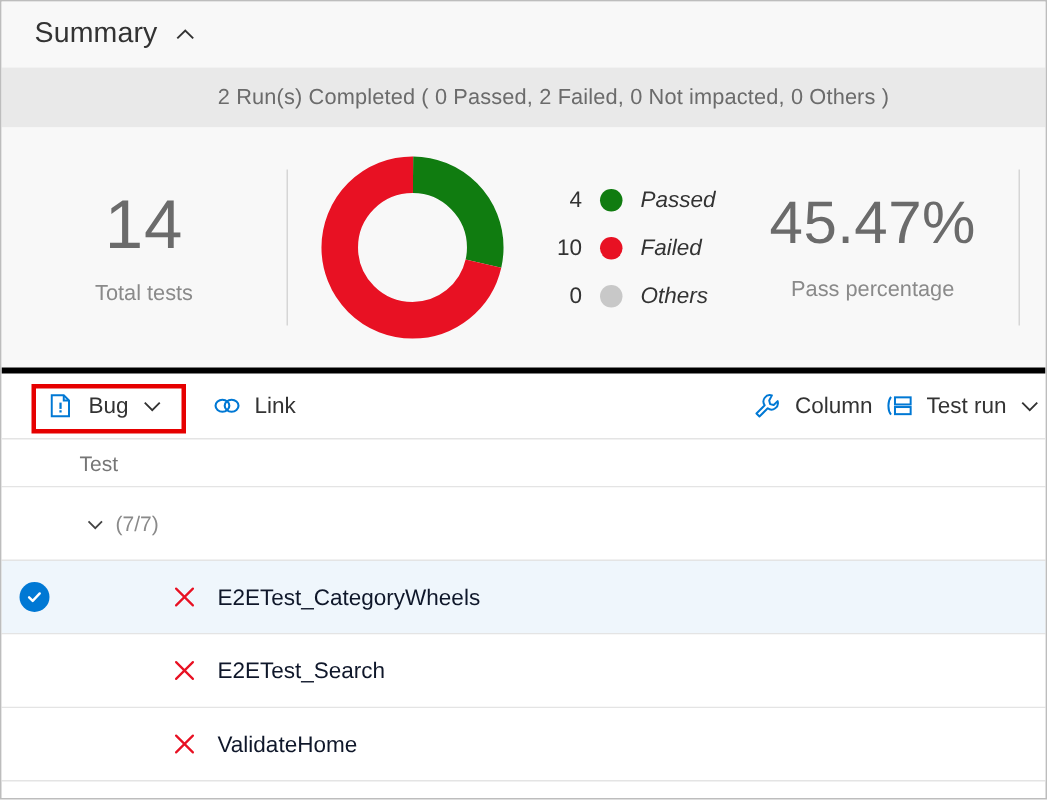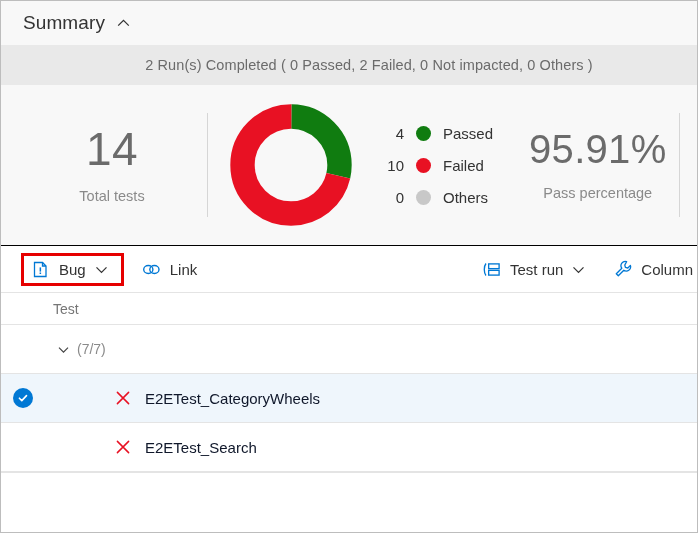--- a/index.html
+++ b/index.html
@@ -64,21 +64,20 @@
   }
 
   
   .metrics {
     height: 160px;
     background: #f8f8f8;
     display: flex;
     align-items: center;
     position: relative;
     box-sizing: border-box;
-    padding-left: 16px;
   }
   .metric-block {
     display: flex;
     flex-direction: column;
     align-items: center;
     justify-content: center;
   }
   .metric-total {
     width: 190px;
   }
@@ -130,20 +129,21 @@
   .legend-dot {
     width: 15px;
     height: 15px;
     border-radius: 50%;
     margin-right: 12px;
     flex: 0 0 auto;
   }
   .legend-label {
     font-size: 15px;
     color: #333333;
+    font-style: italic;
   }
 
   .metric-pct {
     margin-left: 36px;
   }
   .pct-value {
     font-size: 40px;
     color: #6b6b6b;
     font-weight: 400;
     line-height: 1;
@@ -157,21 +157,21 @@
     top: 28px;
     width: 1px;
     height: 104px;
     background: #d6d6d6;
   }
 
   
   .toolbar {
     height: 47px;
     background: #ffffff;
-    border-top: 1px solid #000000;
+    border-top: 4px solid #000000;
     display: flex;
     align-items: center;
     position: relative;
     box-sizing: border-box;
   }
   .tb-group-left { display: flex; align-items: center; margin-left: 26px; }
   .tb-group-right { display: flex; align-items: center; margin-left: auto; }
   .tb-item {
     display: flex;
     align-items: center;
@@ -329,21 +329,21 @@
         <span class="legend-label">Failed</span>
       </div>
       <div class="legend-row">
         <span class="legend-count">0</span>
         <span class="legend-dot" style="background:#c8c8c8"></span>
         <span class="legend-label">Others</span>
       </div>
     </div>
 
     <div class="metric-block metric-pct">
-      <div class="pct-value">95.91%</div>
+      <div class="pct-value">45.47%</div>
       <div class="metric-label">Pass percentage</div>
     </div>
 
     <div class="edge-divider"></div>
   </div>
 
   <div class="toolbar">
 
     <div class="tb-group-left">
       <div class="tb-item">
@@ -370,44 +370,44 @@
             <ellipse cx="12.4" cy="8.5" rx="4.6" ry="4" fill="none" stroke="#0078d4" stroke-width="1.4"></ellipse>
           </svg>
         </span>
         <span class="tb-label">Link</span>
       </div>
 
       <div class="annot-box"></div>
     </div>
 
     <div class="tb-group-right">
+      <div class="tb-item column-item">
+        <span class="tb-icon">
+          <svg width="18" height="18" viewBox="0 0 18 18">
+            <path d="M12.6 1.6 a4.3 4.3 0 0 0 -4.8 6.6 L2.3 13.7 l2 2 l5.5 -5.5 a4.3 4.3 0 0 0 6.6 -4.8 l-2.6 2.6 l-2.4 -0.6 l-0.6 -2.4 z" fill="none" stroke="#0078d4" stroke-width="1.3" stroke-linejoin="round"></path>
+          </svg>
+        </span>
+        <span class="tb-label">Column</span>
+      </div>
+
       <div class="tb-item">
         <span class="tb-icon">
           <svg width="20" height="17" viewBox="0 0 20 17">
             <path d="M4.2 2.2 C1.8 5.2 1.8 11.8 4.2 14.8" fill="none" stroke="#0078d4" stroke-width="1.4"></path>
             <rect x="7" y="2.6" width="11" height="5" fill="none" stroke="#0078d4" stroke-width="1.4"></rect>
             <rect x="7" y="9.4" width="11" height="5" fill="none" stroke="#0078d4" stroke-width="1.4"></rect>
           </svg>
         </span>
         <span class="tb-label">Test run</span>
         <span class="chev-down">
           <svg width="13" height="13" viewBox="0 0 13 13">
             <path d="M1.5 4.4 L6.5 9.4 L11.5 4.4" fill="none" stroke="#333333" stroke-width="1.25"></path>
           </svg>
         </span>
       </div>
-
-      <div class="tb-item column-item">
-        <span class="tb-icon">
-          <svg width="18" height="18" viewBox="0 0 18 18">
-            <path d="M12.6 1.6 a4.3 4.3 0 0 0 -4.8 6.6 L2.3 13.7 l2 2 l5.5 -5.5 a4.3 4.3 0 0 0 6.6 -4.8 l-2.6 2.6 l-2.4 -0.6 l-0.6 -2.4 z" fill="none" stroke="#0078d4" stroke-width="1.3" stroke-linejoin="round"></path>
-          </svg>
-        </span>
-        <span class="tb-label">Column</span>
-      </div>
     </div>
   </div>
 
   <div class="table-head">
     <span class="th-test">Test</span>
   </div>
   <div class="grid-line"></div>
 
   <div class="grp-row">
     <span class="grp-chev">
@@ -437,15 +437,23 @@
   <div class="test-row">
     <span class="fail-x">
       <svg width="16" height="16" viewBox="0 0 16 16">
         <path d="M2.4 2.4 L13.6 13.6 M13.6 2.4 L2.4 13.6" stroke="#e81123" stroke-width="1.5" stroke-linecap="round"></path>
       </svg>
     </span>
     <span class="test-name">E2ETest_Search</span>
   </div>
   <div class="grid-line"></div>
 
+  <div class="test-row">
+    <span class="fail-x">
+      <svg width="16" height="16" viewBox="0 0 16 16">
+        <path d="M2.4 2.4 L13.6 13.6 M13.6 2.4 L2.4 13.6" stroke="#e81123" stroke-width="1.5" stroke-linecap="round"></path>
+      </svg>
+    </span>
+    <span class="test-name">ValidateHome</span>
+  </div>
   <div class="grid-line"></div>
 
 </div>
 
 </body></html>

